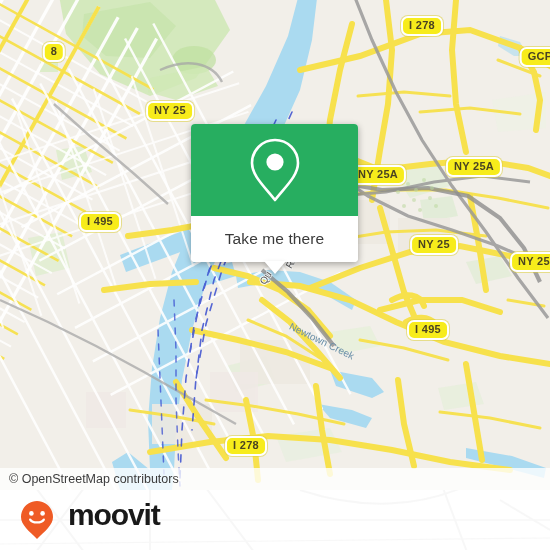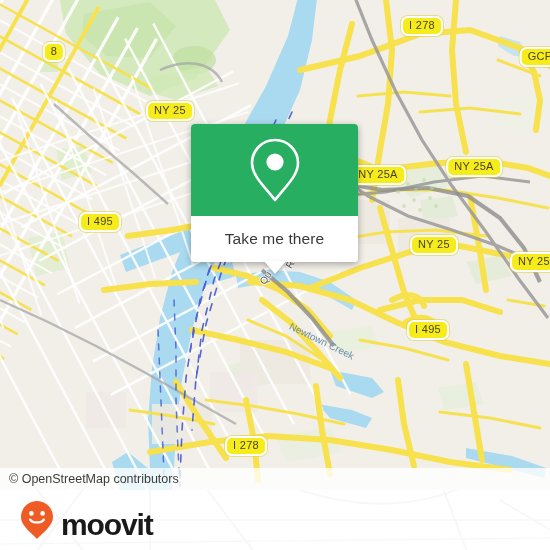--- a/index.html
+++ b/index.html
@@ -36,21 +36,21 @@
 
   
   .shield {
     position: absolute;
     background: #f7ec1b;
     border: 2px solid #ffffff;
     border-radius: 7px;
     color: #4a4322;
     font-family: "Liberation Sans", sans-serif;
     font-size: 11px;
-    font-weight: normal;
+    font-weight: bold;
     letter-spacing: .3px;
     padding: 1px 6px 2px 6px;
     line-height: 13px;
     white-space: nowrap;
     box-shadow: 0 0 0 1px rgba(220,205,60,.55);
     transform: translate(-50%, -50%);
   }
 
   
   .road-label {
@@ -167,22 +167,22 @@
     padding: 0 14px 0 20px;
   }
   #footer-address {
     color: #2b2b2b;
     font-family: "Liberation Sans", sans-serif;
     font-size: 16.5px;
     letter-spacing: .1px;
   }
   #brand {
     display: flex;
-    align-items: flex-end;
-    gap: 7px;
+    align-items: flex-start;
+    gap: 14px;
   }
   #brand-mark svg { display: block; }
   #brand-name {
     color: #191919;
     font-family: "Liberation Sans", sans-serif;
     font-size: 30px;
     font-weight: bold;
     letter-spacing: -1.1px;
     line-height: 30px;
   }

